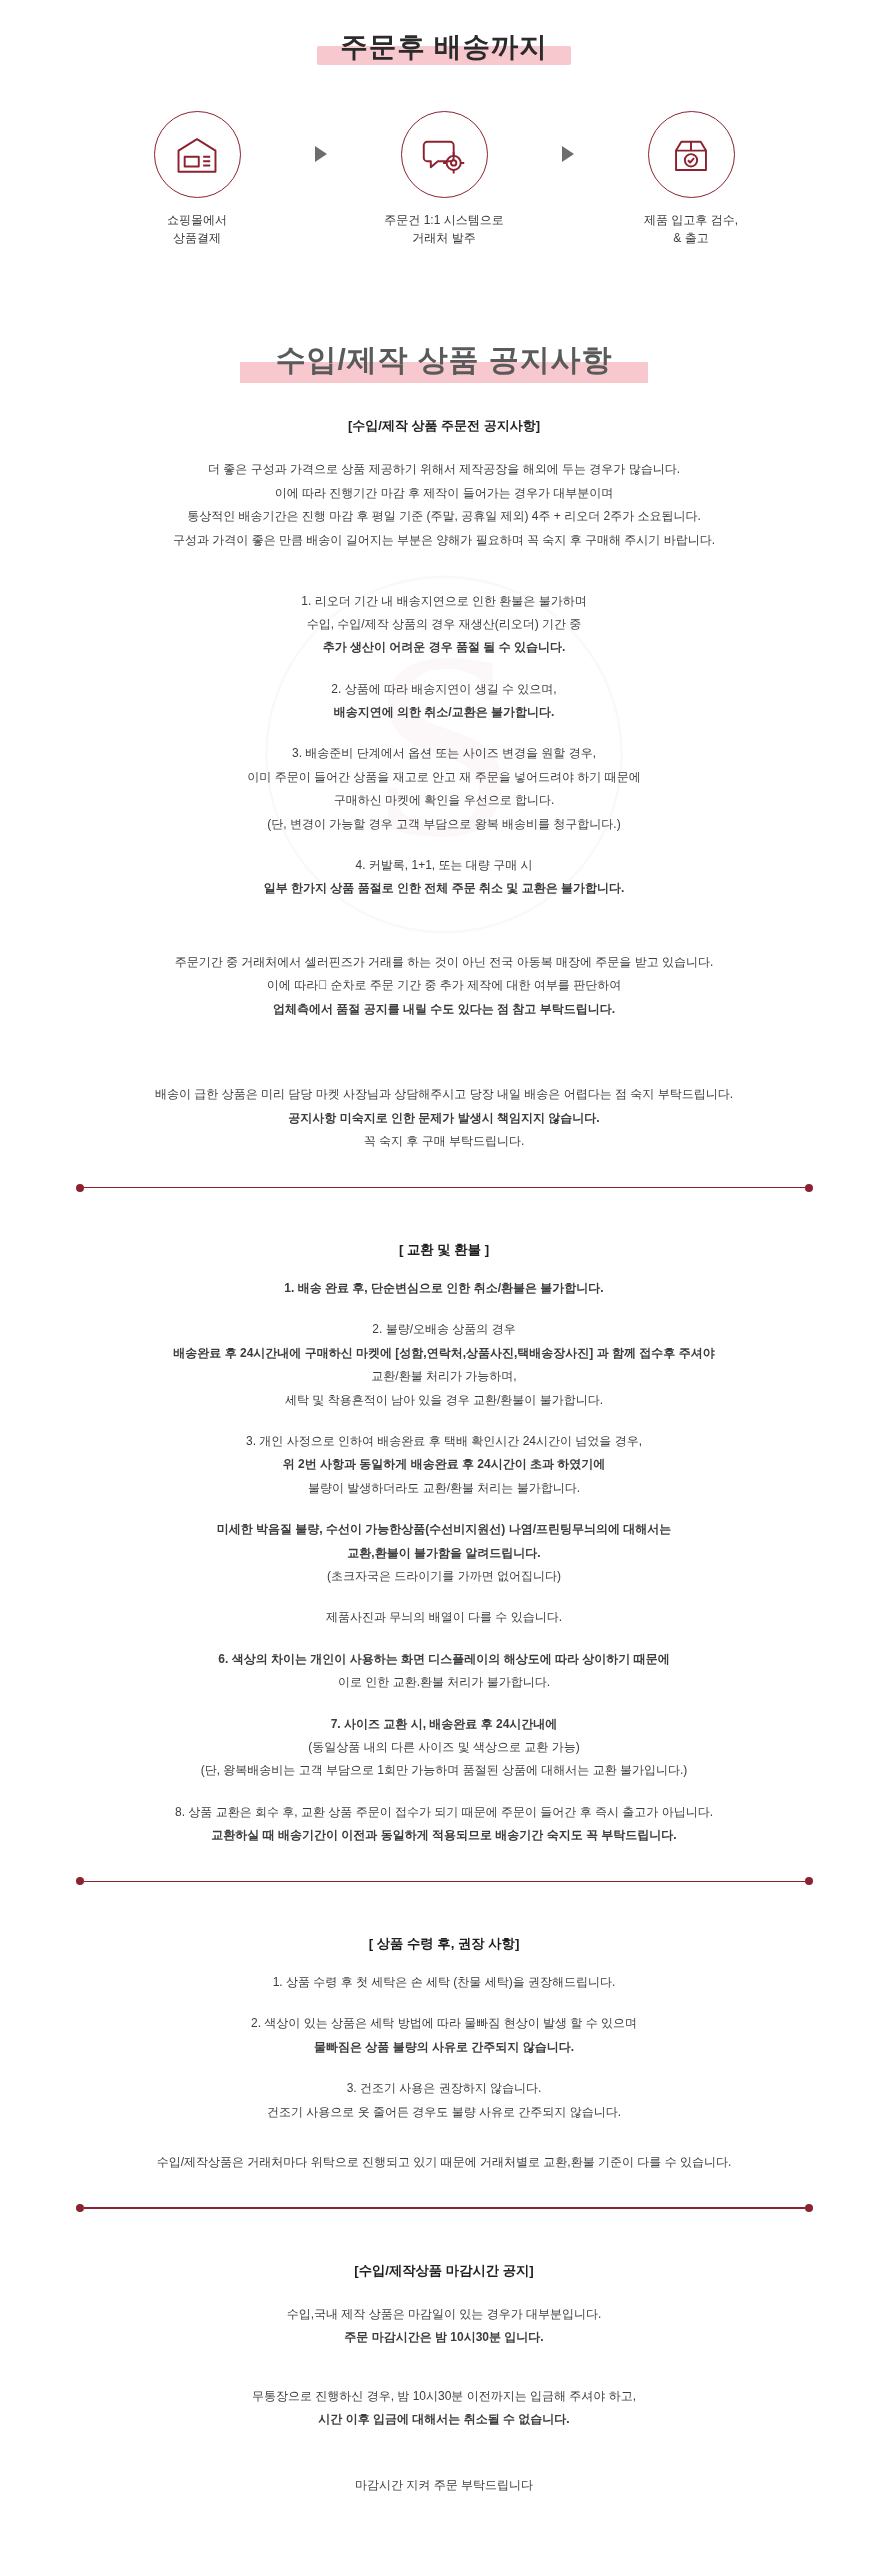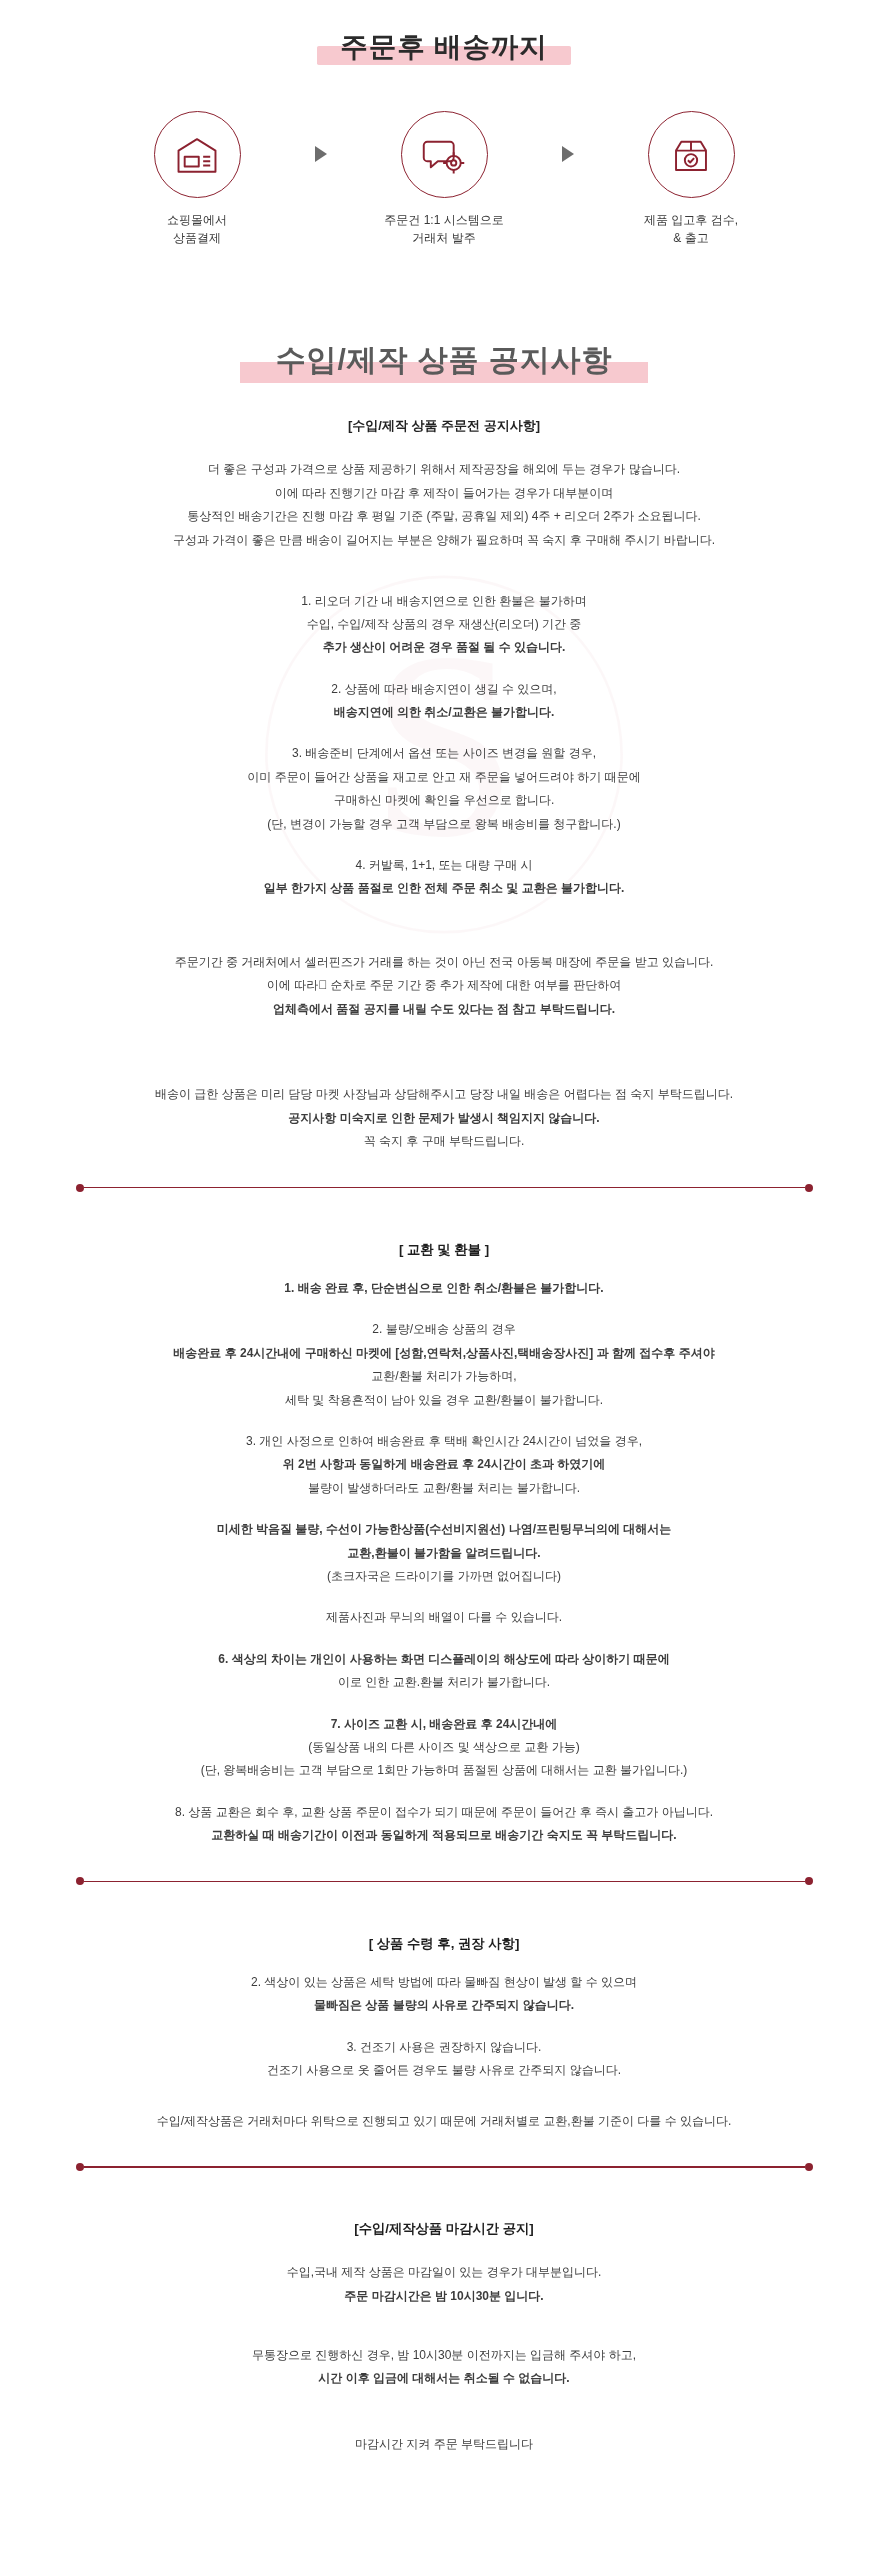--- a/index.html
+++ b/index.html
@@ -387,20 +387,23 @@
   <div class="divider">
     <span class="dot"></span>
     <span class="bar"></span>
     <span class="dot"></span>
   </div>
 
   <div class="content">
     <div class="spacer-22"></div>
     <div class="bracket-head">[ 상품 수령 후, 권장 사항]</div>
 
+    <div class="num-block">
+      <p class="line">1. 상품 수령 후 첫 세탁은 손 세탁 (찬물 세탁)을 권장해드립니다.</p>
+    </div>
 
     <div class="num-block">
       <p class="line">2. 색상이 있는 상품은 세탁 방법에 따라 물빠짐 현상이 발생 할 수 있으며</p>
       <p class="line red">물빠짐은 상품 불량의 사유로 간주되지 않습니다.</p>
     </div>
 
     <div class="num-block">
       <p class="line">3. 건조기 사용은 권장하지 않습니다.</p>
       <p class="line">건조기 사용으로 옷 줄어든 경우도 불량 사유로 간주되지 않습니다.</p>
     </div>

